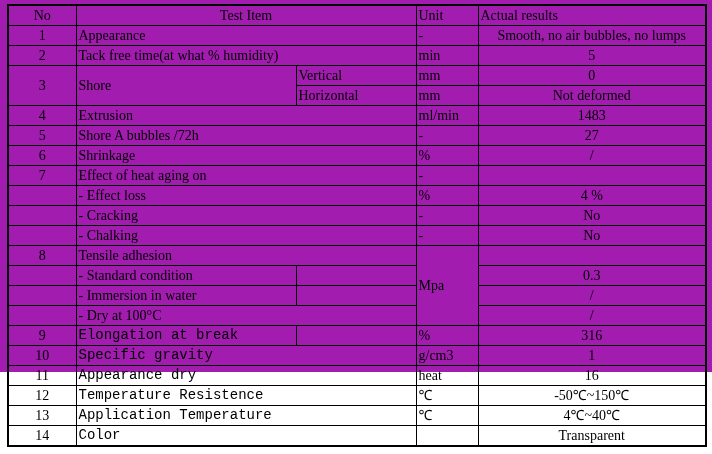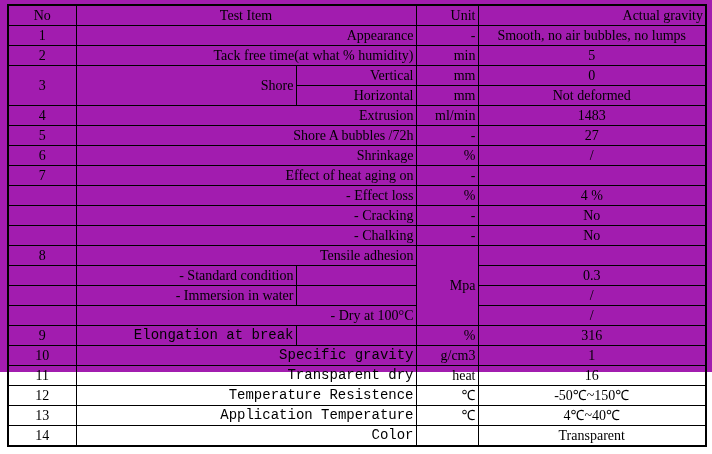--- a/index.html
+++ b/index.html
@@ -33,21 +33,21 @@
     height: 19px;
     padding: 0 2px;
     overflow: hidden;
     white-space: nowrap;
     color: #000000;
     font-weight: normal;
     vertical-align: middle;
   }
   
   .c  { text-align: center; }
-  .l  { text-align: right; padding-left: 7px; }
+  .l  { text-align: left; padding-left: 7px; }
   
   .hdr { font-weight: bold; }
   .bi  { font-weight: bold; }
   .b   { font-weight: bold; font-family: Liberation Mono, monospace; }
 </style>
 </head>
 <body>
 
 <div class="page">
   <table class="results">
@@ -57,21 +57,21 @@
       <col style="width:120px">
       <col style="width:62px">
       <col style="width:228px">
     </colgroup>
 
     <tbody>
         <tr>
       <th class="c hdr">No</th>
       <th class="c hdr" colspan="2">Test Item</th>
       <th class="l hdr">Unit</th>
-      <th class="l hdr">Actual gravity</th>
+      <th class="l hdr">Actual results</th>
     </tr>
 
     <tr>
       <td class="c">1</td>
       <td class="l bi" colspan="2">Appearance</td>
       <td class="l">-</td>
       <td class="c">Smooth, no air bubbles, no lumps</td>
     </tr>
 
     <tr>
@@ -181,21 +181,21 @@
 
     <tr>
       <td class="c">10</td>
       <td class="l b" colspan="2">Specific gravity</td>
       <td class="l">g/cm3</td>
       <td class="c">1</td>
     </tr>
 
     <tr>
       <td class="c">11</td>
-      <td class="l b" colspan="2">Transparent dry</td>
+      <td class="l b" colspan="2">Appearance dry</td>
       <td class="l">heat</td>
       <td class="c">16</td>
     </tr>
 
     <tr>
       <td class="c">12</td>
       <td class="l b" colspan="2">Temperature Resistence</td>
       <td class="l">℃</td>
       <td class="c">-50℃~150℃</td>
     </tr>

